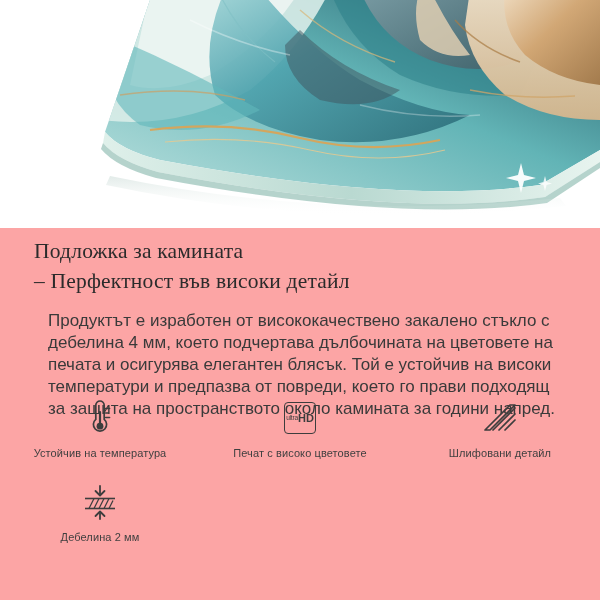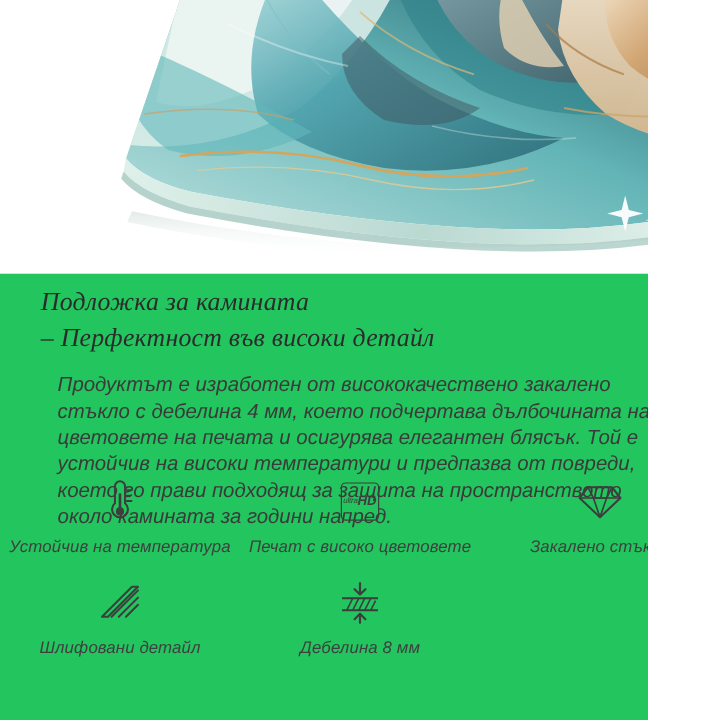--- a/index.html
+++ b/index.html
@@ -8,25 +8,24 @@
   }
   body {
     width: 600px;
     height: 600px;
     background: #ffffff;
     font-family: "Liberation Sans", sans-serif;
     overflow: hidden;
   }
   .page {
     position: relative;
-    width: 540px;
+    width: 600px;
     height: 600px;
-    background: #22c55e;
+    background: #fca5a5;
     overflow: hidden;
-    font-style: italic;
   }
 
   
   .hero {
     position: relative;
     width: 600px;
     height: 228px;
     overflow: hidden;
     background: #ffffff;
   }
@@ -83,21 +82,21 @@
     justify-content: flex-start;
   }
   .feature-icon {
     height: 44px;
     display: flex;
     align-items: center;
     justify-content: center;
   }
   .feature-label {
     margin-top: 7px;
-    font-size: 14px;
+    font-size: 11px;
     color: #3f3f3f;
     text-align: left;
     letter-spacing: 0.1px;
   }
 
   .ultrahd-badge {
     width: 30px;
     height: 30px;
     border: 1.6px solid #3d3d3d;
     border-radius: 4px;
@@ -241,32 +240,20 @@
       <div class="feature-icon">
         <div class="ultrahd-badge">
           <span class="u1">ultra</span>
           <span class="u2">HD</span>
         </div>
       </div>
       <div class="feature-label">Печат с високо цветовете</div>
     </div>
 
 
-    <div class="feature">
-      <div class="feature-icon">
-        <svg width="38" height="32" viewBox="0 0 38 32">
-          <path d="M9 4 H29 L36 13 L19 29 L2 13 Z" fill="none" stroke="#3d3d3d" stroke-width="1.7" stroke-linejoin="round"></path>
-          <path d="M2 13 H36" stroke="#3d3d3d" stroke-width="1.4"></path>
-          <path d="M9 4 L13.5 13 L19 29" fill="none" stroke="#3d3d3d" stroke-width="1.4"></path>
-          <path d="M29 4 L24.5 13 L19 29" fill="none" stroke="#3d3d3d" stroke-width="1.4"></path>
-          <path d="M13.5 13 H24.5" stroke="#3d3d3d" stroke-width="1.2"></path>
-        </svg>
-      </div>
-      <div class="feature-label">Закалено стъкло</div>
-    </div>
 
     <div class="feature">
       <div class="feature-icon">
         <svg width="38" height="34" viewBox="0 0 38 34">
           <path d="M4 29 L29 4 L34 4 L9 29 Z" fill="none" stroke="#3d3d3d" stroke-width="1.7" stroke-linejoin="round"></path>
           <line x1="12" y1="29" x2="34" y2="7" stroke="#3d3d3d" stroke-width="1.7" stroke-linecap="round"></line>
           <line x1="18" y1="29" x2="34" y2="13" stroke="#3d3d3d" stroke-width="1.7" stroke-linecap="round"></line>
           <line x1="24" y1="29" x2="34" y2="19" stroke="#3d3d3d" stroke-width="1.7" stroke-linecap="round"></line>
         </svg>
       </div>
@@ -284,17 +271,17 @@
             <line x1="8" y1="25.5" x2="13" y2="15.5"></line>
             <line x1="13" y1="25.5" x2="18" y2="15.5"></line>
             <line x1="18" y1="25.5" x2="23" y2="15.5"></line>
             <line x1="23" y1="25.5" x2="28" y2="15.5"></line>
             <line x1="28" y1="25.5" x2="32" y2="17.5"></line>
           </g>
           <line x1="19" y1="30" x2="19" y2="36" stroke="#3d3d3d" stroke-width="1.8" stroke-linecap="round"></line>
           <path d="M14.5 33 L19 28.5 L23.5 33" fill="none" stroke="#3d3d3d" stroke-width="1.8" stroke-linecap="round" stroke-linejoin="round"></path>
         </svg>
       </div>
-      <div class="feature-label">Дебелина 8 мм</div>
+      <div class="feature-label">Дебелина 2 мм</div>
     </div>
 
   </div>
 </div>
 
 </body></html>

